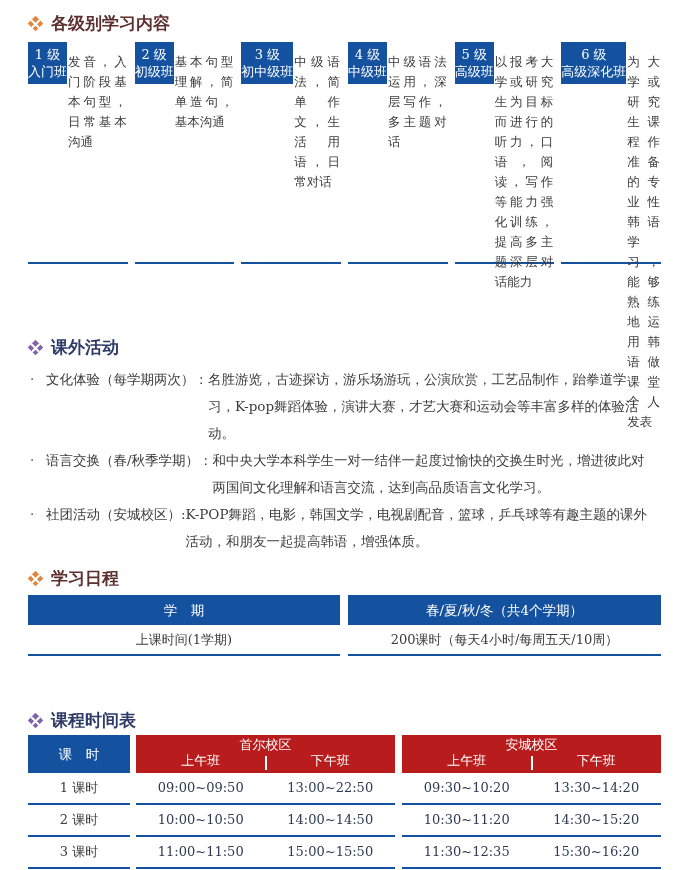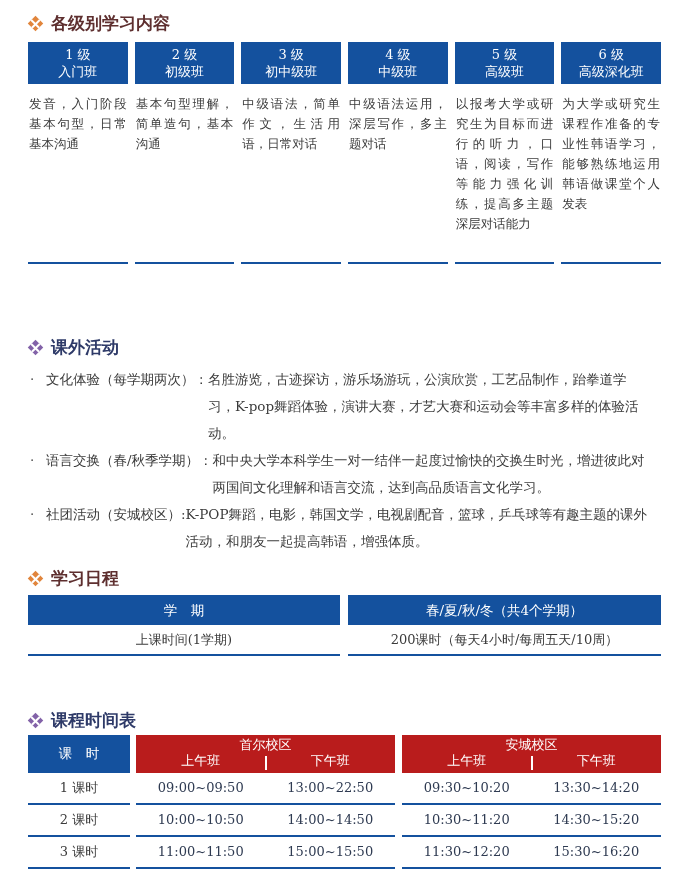--- a/index.html
+++ b/index.html
@@ -19,21 +19,21 @@
       linear-gradient(#fff,#fff) center/100% 2px no-repeat,
       linear-gradient(#fff,#fff) center/2px 100% no-repeat,
       #e1853c;}
   .diamond.purple{background:
       linear-gradient(#fff,#fff) center/100% 2px no-repeat,
       linear-gradient(#fff,#fff) center/2px 100% no-repeat,
       #8262a8;}
 
   
   .levels{display:flex;gap:7px;margin-top:8px;width:633px;}
-  .level-col{flex:1;display:flex;flex-direction:column;height:220px;border-bottom:2px solid #14519e;justify-content:space-between;}
+  .level-col{flex:1;display:flex;flex-direction:row;height:220px;border-bottom:2px solid #14519e;justify-content:space-between;}
   .level-head{background:#14519e;color:#fff;text-align:center;font-size:13px;line-height:17px;padding:4px 0;height:34px;box-sizing:content-box;display:flex;flex-direction:column;justify-content:center;}
   .level-desc{font-size:12.5px;line-height:20px;padding:10px 1px 0 1px;flex:1;text-align:justify;}
 
   
   .activities{margin-top:72px;}
   .bullets{margin-top:8px;width:622px;margin-left:0;}
   .bullet{display:flex;font-size:13.5px;line-height:27px;}
   .bullet-dot{flex:none;width:16px;color:#555;text-align:left;padding-left:2px;}
   .bullet-label{flex:none;white-space:nowrap;}
   .bullet-text{flex:1;}
@@ -45,21 +45,21 @@
   .sch-head .cell{background:#14519e;color:#fff;font-size:13.5px;height:30px;line-height:30px;text-align:center;}
   .sch-row{display:flex;gap:8px;align-items:center;}
   .sch-row .cell{font-size:13px;height:29px;line-height:29px;text-align:center;border-bottom:2px solid #14519e;}
   .sch-c1{width:312px;}
   .sch-c2{width:313px;}
 
   
   .timetable{margin-top:53px;}
   .tt-table{margin-top:4px;width:633px;}
   .tt-head{display:flex;}
-  .tt-h-period{width:102px;background:#14519e;color:#fff;font-size:13.5px;height:38px;line-height:38px;text-align:center;font-family:Liberation Serif, serif;}
+  .tt-h-period{width:102px;background:#14519e;color:#fff;font-size:13.5px;height:38px;line-height:38px;text-align:center;}
   .tt-gap1{width:6px;}
   .tt-gap2{width:7px;}
   .tt-h-group{width:259px;background:#b91c1c;color:#fff;height:38px;position:relative;}
   .tt-campus{font-size:13px;text-align:center;height:18px;line-height:20px;}
   .tt-ampm{display:flex;height:20px;}
   .tt-ampm span{flex:1;text-align:center;font-size:13px;line-height:16px;}
   .tt-vline{position:absolute;left:calc(50% - 1px);bottom:3px;width:2px;height:14px;background:#fff;}
   .tt-row{display:flex;}
   .tt-cell-period{width:102px;font-size:13px;height:30px;line-height:30px;text-align:center;border-bottom:2px solid #14519e;}
   .tt-group{width:259px;display:flex;border-bottom:2px solid #14519e;}
@@ -219,21 +219,21 @@
 
       <div class="tt-row">
         <div class="tt-cell-period">3 课时</div>
         <div class="tt-gap1"></div>
         <div class="tt-group">
           <div class="tt-time">11:00~11:50</div>
           <div class="tt-time">15:00~15:50</div>
         </div>
         <div class="tt-gap2"></div>
         <div class="tt-group">
-          <div class="tt-time">11:30~12:20</div>
+          <div class="tt-time">11:30~12:35</div>
           <div class="tt-time">15:30~16:20</div>
         </div>
       </div>
 
       <div class="tt-row">
         <div class="tt-cell-period">4 课时</div>
         <div class="tt-gap1"></div>
         <div class="tt-group">
           <div class="tt-time">12:00~12:50</div>
           <div class="tt-time">16:00~16:50</div>

